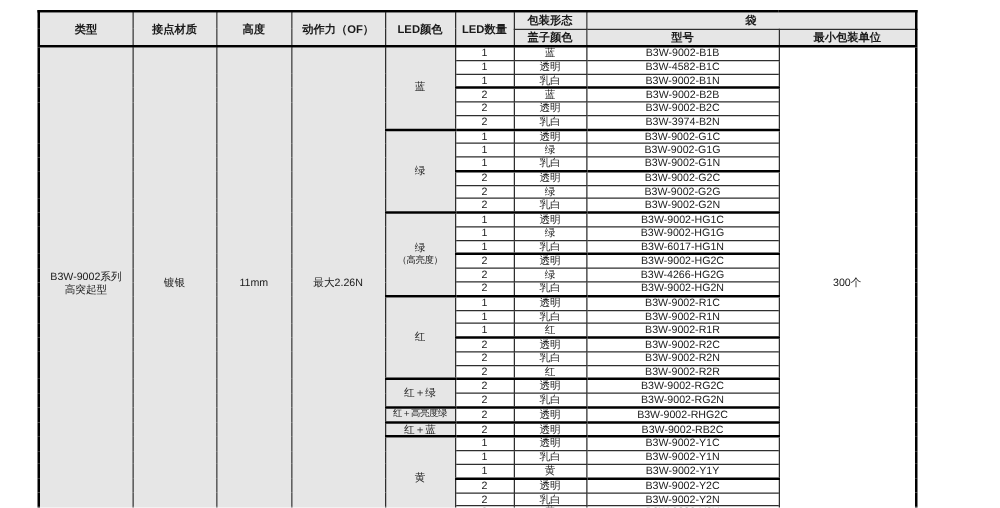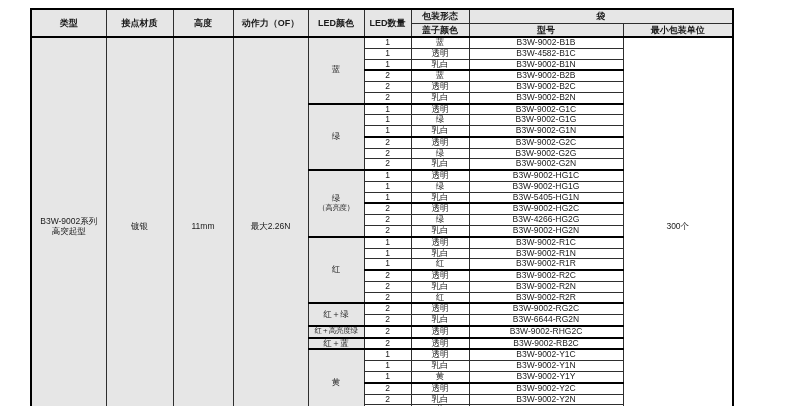--- a/index.html
+++ b/index.html
@@ -105,21 +105,21 @@
           <td class="model-cell sub">B3W-9002-B2B</td>
         </tr>
         <tr>
           <td>2</td>
           <td>透明</td>
           <td class="model-cell">B3W-9002-B2C</td>
         </tr>
         <tr>
           <td>2</td>
           <td>乳白</td>
-          <td class="model-cell">B3W-9002-B2N</td>
+          <td class="model-cell">B3W-3974-B2N</td>
         </tr>
         <tr class="grp">
           <td rowspan="6" class="group-cell">
             <div>绿</div>
           </td>
           <td>1</td>
           <td>透明</td>
           <td class="model-cell">B3W-9002-G1C</td>
         </tr>
         <tr>
@@ -157,21 +157,21 @@
           <td class="model-cell">B3W-9002-HG1C</td>
         </tr>
         <tr>
           <td>1</td>
           <td>绿</td>
           <td class="model-cell">B3W-9002-HG1G</td>
         </tr>
         <tr>
           <td>1</td>
           <td>乳白</td>
-          <td class="model-cell">B3W-5405-HG1N</td>
+          <td class="model-cell">B3W-6017-HG1N</td>
         </tr>
         <tr>
           <td class="sub">2</td>
           <td class="sub">透明</td>
           <td class="model-cell sub">B3W-9002-HG2C</td>
         </tr>
         <tr>
           <td>2</td>
           <td>绿</td>
           <td class="model-cell">B3W-4266-HG2G</td>
@@ -218,21 +218,21 @@
           <td rowspan="2" class="group-cell">
             <div>红＋绿</div>
           </td>
           <td>2</td>
           <td>透明</td>
           <td class="model-cell">B3W-9002-RG2C</td>
         </tr>
         <tr>
           <td>2</td>
           <td>乳白</td>
-          <td class="model-cell">B3W-6644-RG2N</td>
+          <td class="model-cell">B3W-9002-RG2N</td>
         </tr>
         <tr class="grp">
           <td rowspan="1" class="group-cell">
             <div class="small">红＋高亮度绿</div>
           </td>
           <td>2</td>
           <td>透明</td>
           <td class="model-cell">B3W-9002-RHG2C</td>
         </tr>
         <tr class="grp">

